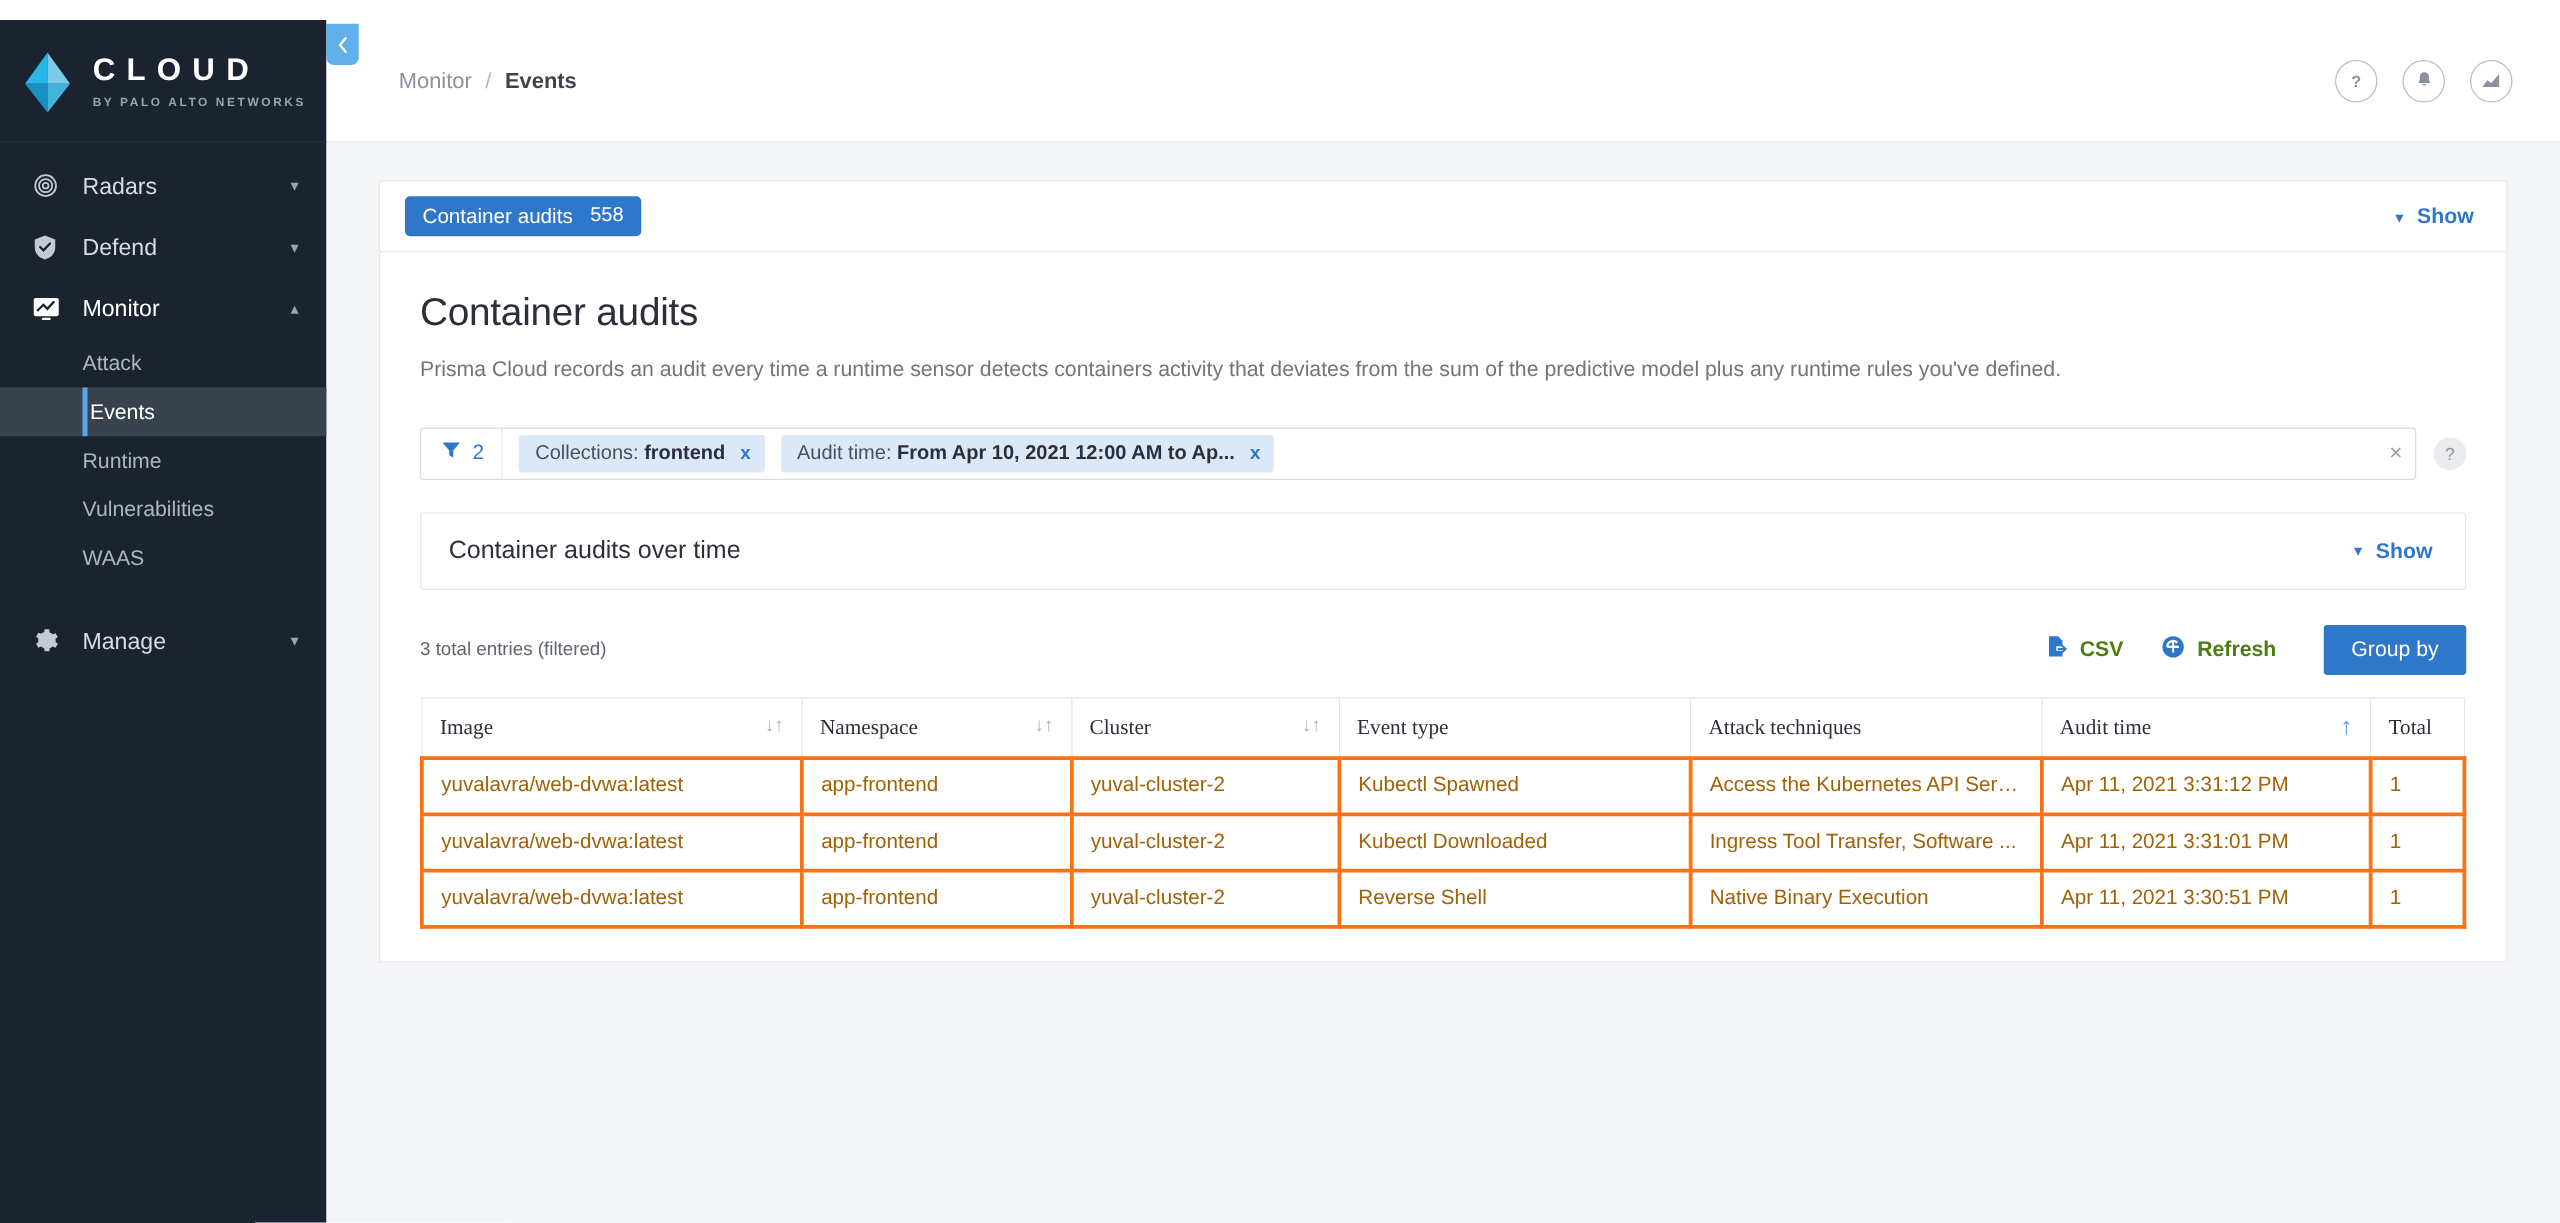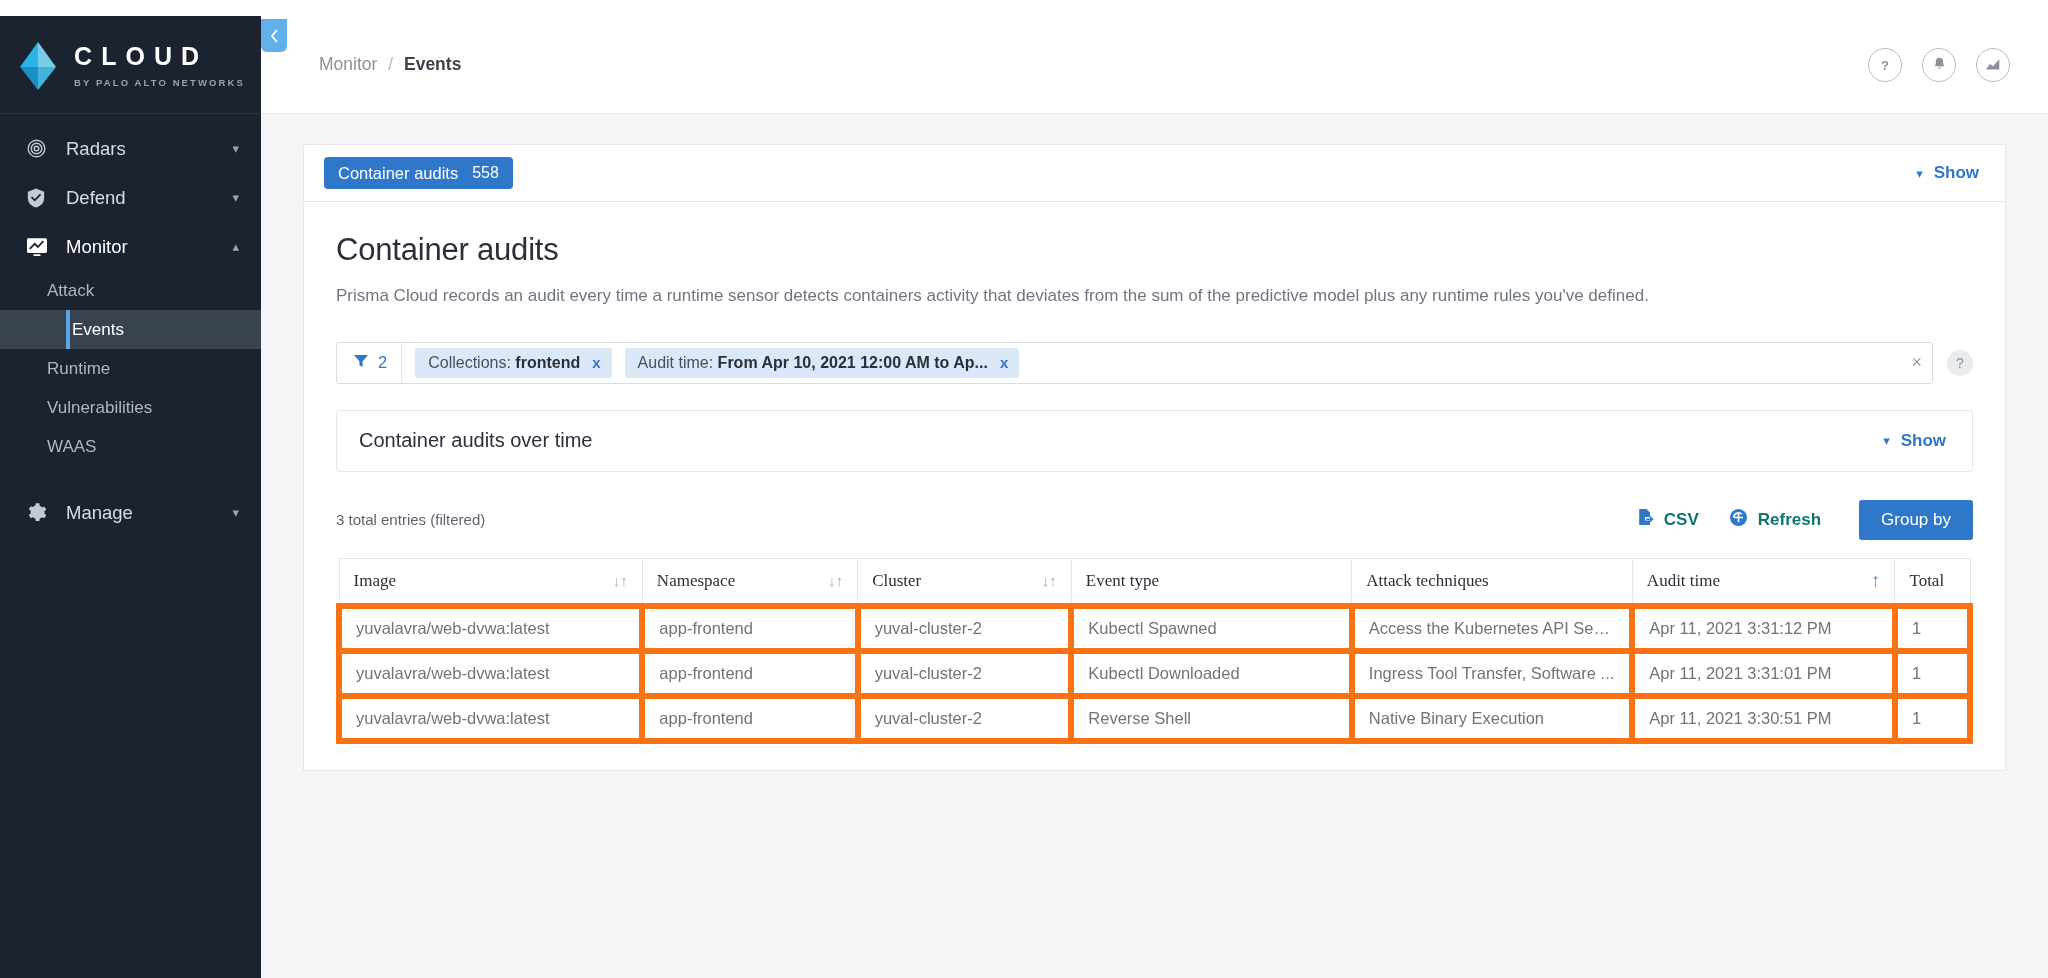--- a/index.html
+++ b/index.html
@@ -44,21 +44,21 @@
   }
   .nav-group .nic { width: 26px; display:flex; align-items:center; color: #c3cad6; }
   .nav-group .nlabel {
     flex: 1; color: #d7dce5; font-size: 18.5px; margin-left: 14px;
     font-weight: 400;
   }
   .nav-group.active .nlabel { color: #ffffff; }
   .chev { color: #9aa3b2; font-size: 13px; line-height: 1; }
   .nav-sub {
     display: flex; align-items: center;
-    height: 39px; padding-left: 47px;
+    height: 39px; padding-left: 66px;
     color: #aeb6c4; font-size: 17px; cursor: pointer;
     position: relative;
   }
   .nav-sub.selected { background: #39424f; color: #ffffff; }
   .nav-sub.selected::before {
     content: ""; position: absolute; left: 66px; top: 0; bottom: 0;
     width: 4px; background: #5aa5e8; margin-left: -0px;
   }
   .nav-sub.selected { padding-left: 72px; }
   .nav-sub.selected::before { left: 66px; }
@@ -173,21 +173,21 @@
   .overtime .t { font-size: 20px; color: #2b2f38; }
 
   .toolbar {
     margin-top: 26px; display: flex; align-items: center;
     height: 44px;
   }
   .entries { font-size: 15px; color: #5f656e; }
   .tools { margin-left: auto; display: flex; align-items: center; gap: 30px; }
   .tlink {
     display: flex; align-items: center; gap: 10px;
-    color: #0f766e; font-size: 17px; cursor: pointer; font-weight: 600;
+    color: #4d7c0f; font-size: 17px; cursor: pointer; font-weight: 600;
   }
   .btn-primary {
     background: #2f77c8; color: #ffffff; border: none;
     border-radius: 3px; height: 40px; padding: 0 22px;
     font-size: 17px; cursor: pointer; font-family: inherit;
     margin-left: 8px;
   }
 
   table.grid {
     width: 100%; border-collapse: collapse; margin-top: 16px;
@@ -197,22 +197,22 @@
     text-align: left; font-weight: 400; color: #2b2f38;
     font-size: 17px; height: 48px;
     border: 1px solid #e4e6ea; padding: 0 14px;
     background: #ffffff; position: relative; font-family: Liberation Serif, serif;
   }
   table.grid th .thin { display: flex; align-items: center; }
   table.grid th .sorts { margin-left: auto; display: flex; align-items: center; gap: 1px; color: #aab0b8; font-size: 15px; }
   table.grid th.sorted { border-bottom: 2px solid #5aa5e8; }
   table.grid th.sorted .sorts { color: #4e9de0; font-size: 19px; }
   table.grid td {
-    font-size: 16.5px; color: #737373; height: 45px;
-    border: 6px solid #f97316; padding: 0 14px;
+    font-size: 16.5px; color: #a16207; height: 45px;
+    border: 3px solid #f97316; padding: 0 14px;
     overflow: hidden; text-overflow: ellipsis; white-space: nowrap;
   }
   td.numlink { color: #2f77c8; cursor: pointer; }
 </style>
 </head>
 <body>
 
 <div class="app">
 
   <aside class="sidebar">

